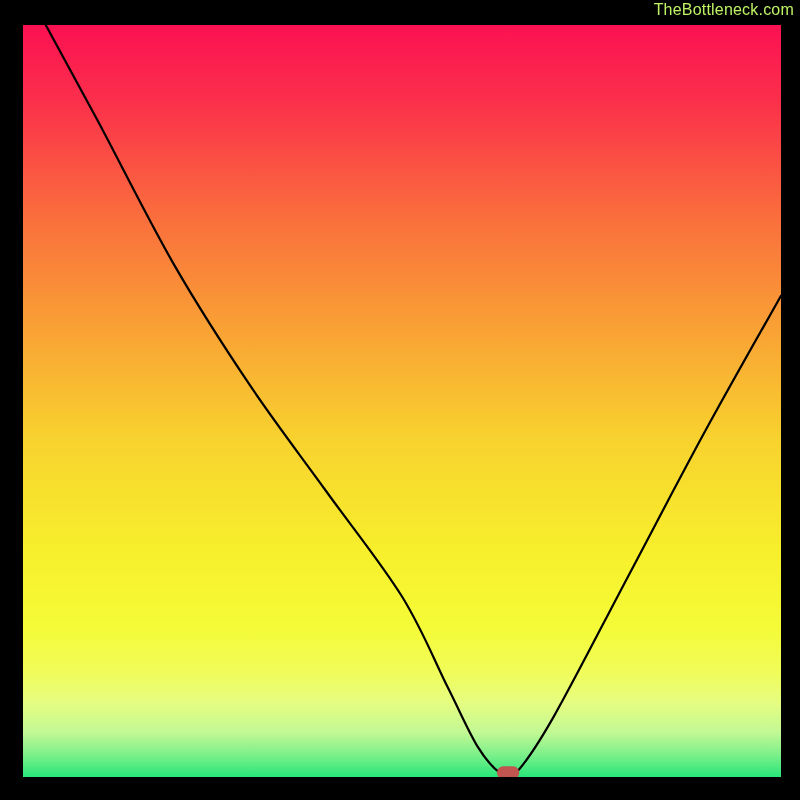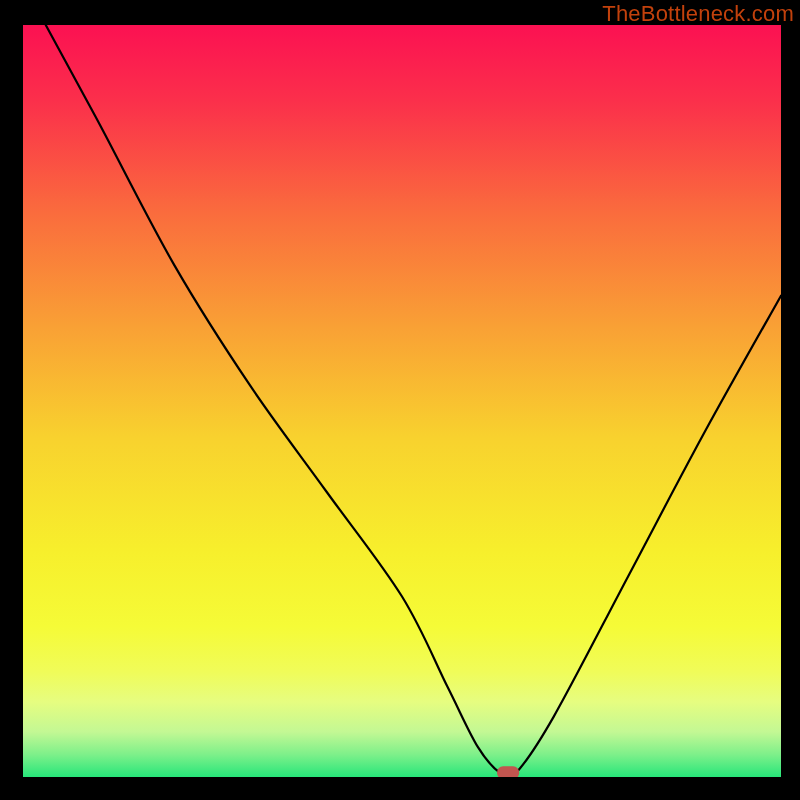--- a/index.html
+++ b/index.html
@@ -13,22 +13,22 @@
   }
   .wrap {
     position: relative;
     width: 800px;
     height: 800px;
   }
   .watermark {
     position: absolute;
     top: 1px;
     right: 6px;
-    color: #c2410c;
-    font-size: 22px;
+    color: #bef264;
+    font-size: 16px;
     font-weight: 500;
     z-index: 5;
     letter-spacing: 0.2px;
   }
   .plot {
     position: absolute;
     left: 23px;
     top: 25px;
     width: 758px;
     height: 752px;

